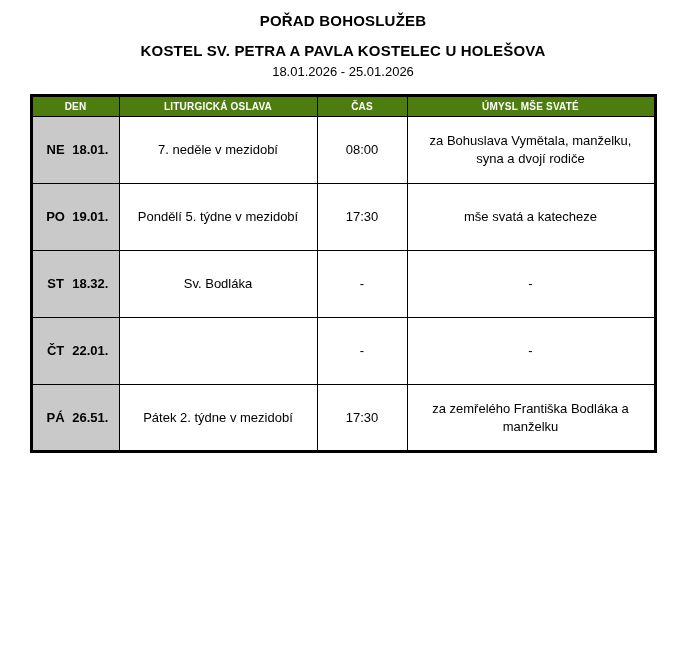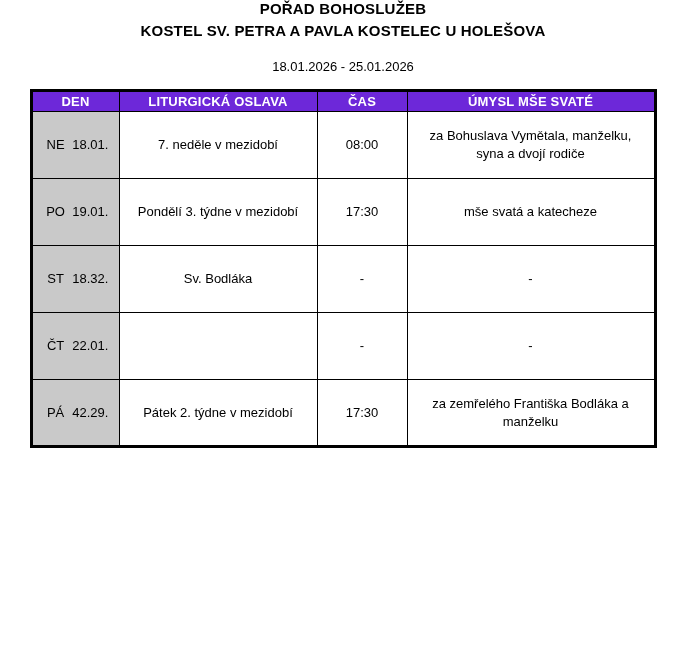--- a/index.html
+++ b/index.html
@@ -4,70 +4,70 @@
 <style>
   * { margin: 0; padding: 0; box-sizing: border-box; }
   html, body { background: #ffffff; }
   body {
     font-family: "Liberation Sans", sans-serif;
     color: #000000;
   }
   .page {
     width: 686px;
     height: 672px;
-    padding-top: 0;
+    padding-top: 12px;
     background: #ffffff;
   }
   .titles { text-align: center; }
   .title-main {
     font-size: 15px;
     font-weight: bold;
     letter-spacing: 0.2px;
   }
   .title-sub {
     font-size: 15px;
     font-weight: bold;
-    margin-top: 5px;
+    margin-top: 13px;
     letter-spacing: 0.2px;
   }
   .title-dates {
     font-size: 13px;
     font-weight: normal;
-    margin-top: 20px;
+    margin-top: 5px;
   }
   table.schedule {
     margin: 15px auto 0 auto;
     width: 624px;
     table-layout: fixed;
     border-collapse: collapse;
     border: 3px solid #000000;
   }
   table.schedule th {
-    background: #6d28d9;
+    background: #4d7c0f;
     color: #ffffff;
-    font-size: 13px;
+    font-size: 10px;
     font-weight: bold;
     height: 21px;
     border: 1px solid #000000;
     text-align: center;
     letter-spacing: 0.2px;
   }
   table.schedule td {
     border: 1px solid #000000;
     font-size: 13px;
     height: 67px;
     text-align: center;
     vertical-align: middle;
     padding: 2px 8px;
     line-height: 1.35;
   }
   td.day-cell {
     background: #c9c9c9;
     text-align: left;
-    font-weight: normal;
+    font-weight: bold;
     padding-left: 7px;
     padding-right: 2px;
   }
   .day-abbr {
     display: inline-block;
     min-width: 26px;
   }
   .day-date {
     display: inline-block;
   }
@@ -106,21 +106,21 @@
         </td>
         <td>7. neděle v mezidobí</td>
         <td>08:00</td>
         <td>za Bohuslava Vymětala, manželku, syna a dvojí rodiče</td>
       </tr>
       <tr>
         <td class="day-cell">
           <span class="day-abbr">PO</span>
           <span class="day-date">19.01.</span>
         </td>
-        <td>Pondělí 3. týdne v mezidobí</td>
+        <td>Pondělí 5. týdne v mezidobí</td>
         <td>17:30</td>
         <td>mše svatá a katecheze</td>
       </tr>
       <tr>
         <td class="day-cell">
           <span class="day-abbr">ST</span>
           <span class="day-date">18.32.</span>
         </td>
         <td>Sv. Bodláka</td>
         <td>-</td>
@@ -131,21 +131,21 @@
           <span class="day-abbr">ČT</span>
           <span class="day-date">22.01.</span>
         </td>
         <td></td>
         <td>-</td>
         <td>-</td>
       </tr>
       <tr>
         <td class="day-cell">
           <span class="day-abbr">PÁ</span>
-          <span class="day-date">42.29.</span>
+          <span class="day-date">26.51.</span>
         </td>
         <td>Pátek 2. týdne v mezidobí</td>
         <td>17:30</td>
         <td>za zemřelého Františka Bodláka a manželku</td>
       </tr>
     </tbody>
   </table>
 
 </div>
 

